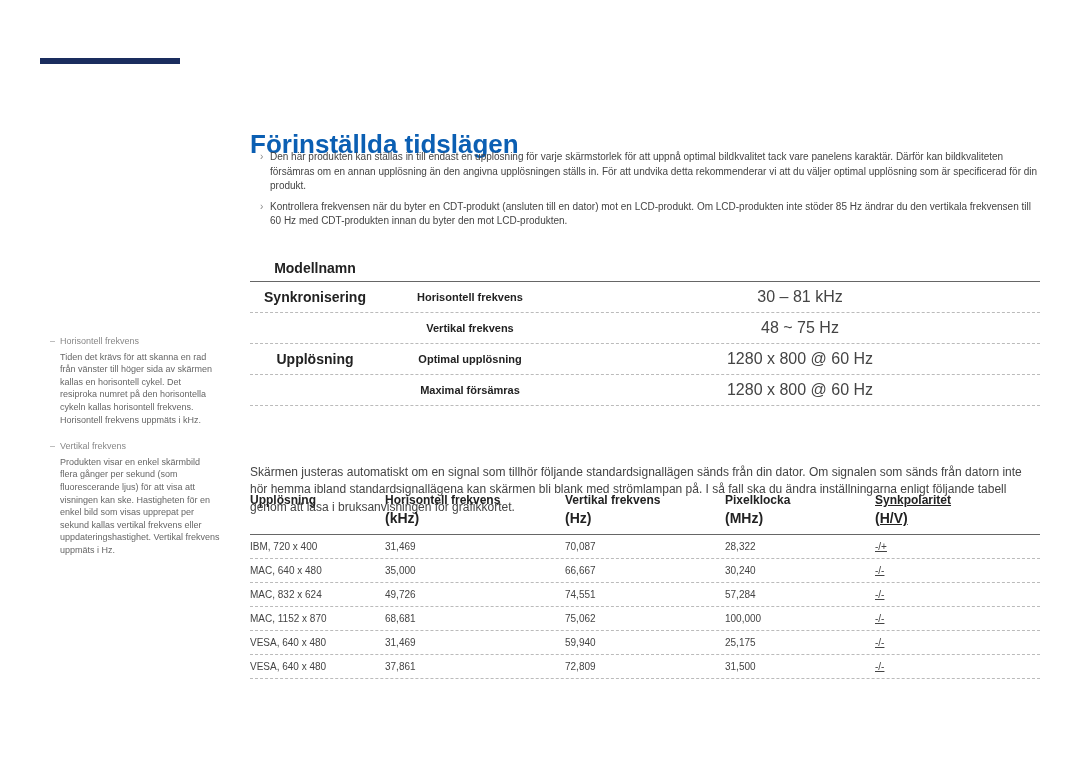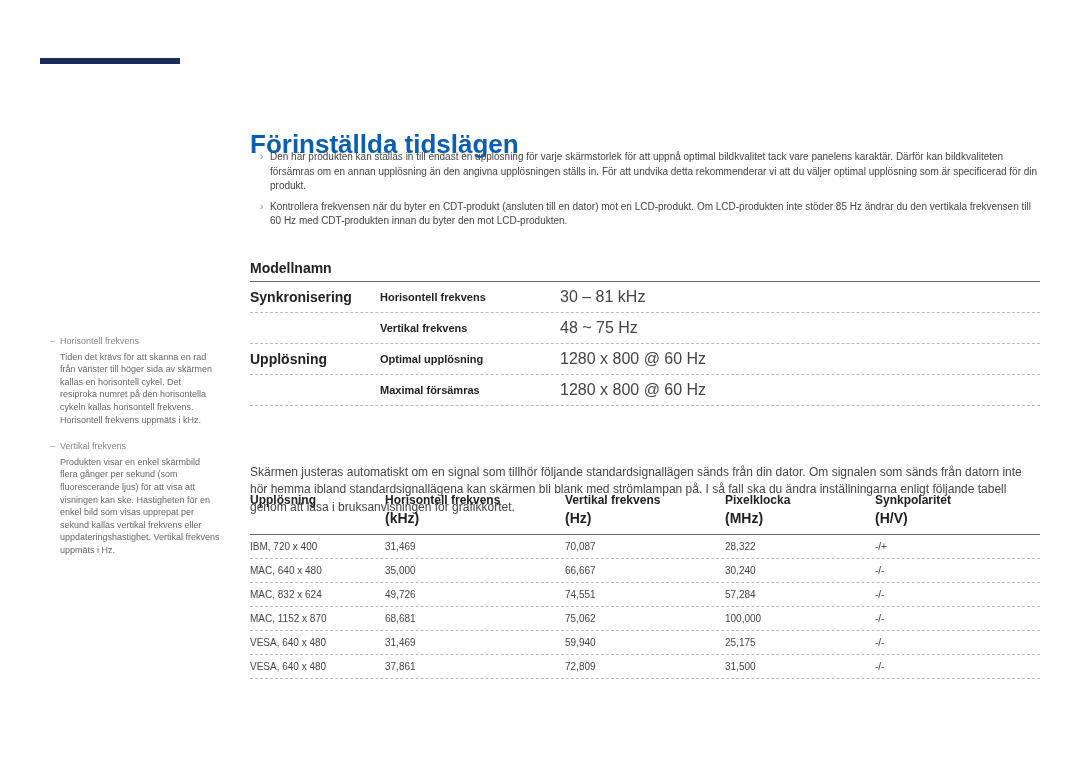--- a/index.html
+++ b/index.html
@@ -71,20 +71,21 @@
     position: absolute;
     left: -10px;
     top: 0;
     color: #999;
   }
   .spec-block {
     position: absolute;
     top: 254px;
     left: 250px;
     right: 40px;
+    text-align: center;
   }
   .spec-row {
     display: flex;
     border-bottom: 1px dashed #bbb;
     padding: 6px 0;
     min-height: 26px;
     align-items: center;
   }
   .spec-row.head {
     border-bottom: 1px solid #666;
@@ -124,21 +125,21 @@
     border-bottom: 1px solid #666;
     font-size: 12px;
     font-weight: 600;
     color: #222;
     line-height: 1.4;
   }
   .dt-c1 { width: 135px; }
   .dt-c2 { width: 180px; }
   .dt-c3 { width: 160px; }
   .dt-c4 { width: 150px; }
-  .dt-c5 { flex: 1; }
+  .dt-c5 { flex: 1; text-decoration: underline; }
   .sub { font-size: 14px; display: block; }
 </style>
 </head>
 <body>
 
 <div class="topbar"></div>
 
 <h1 class="main-title">Förinställda tidslägen</h1>
 
 <div class="note-list">

